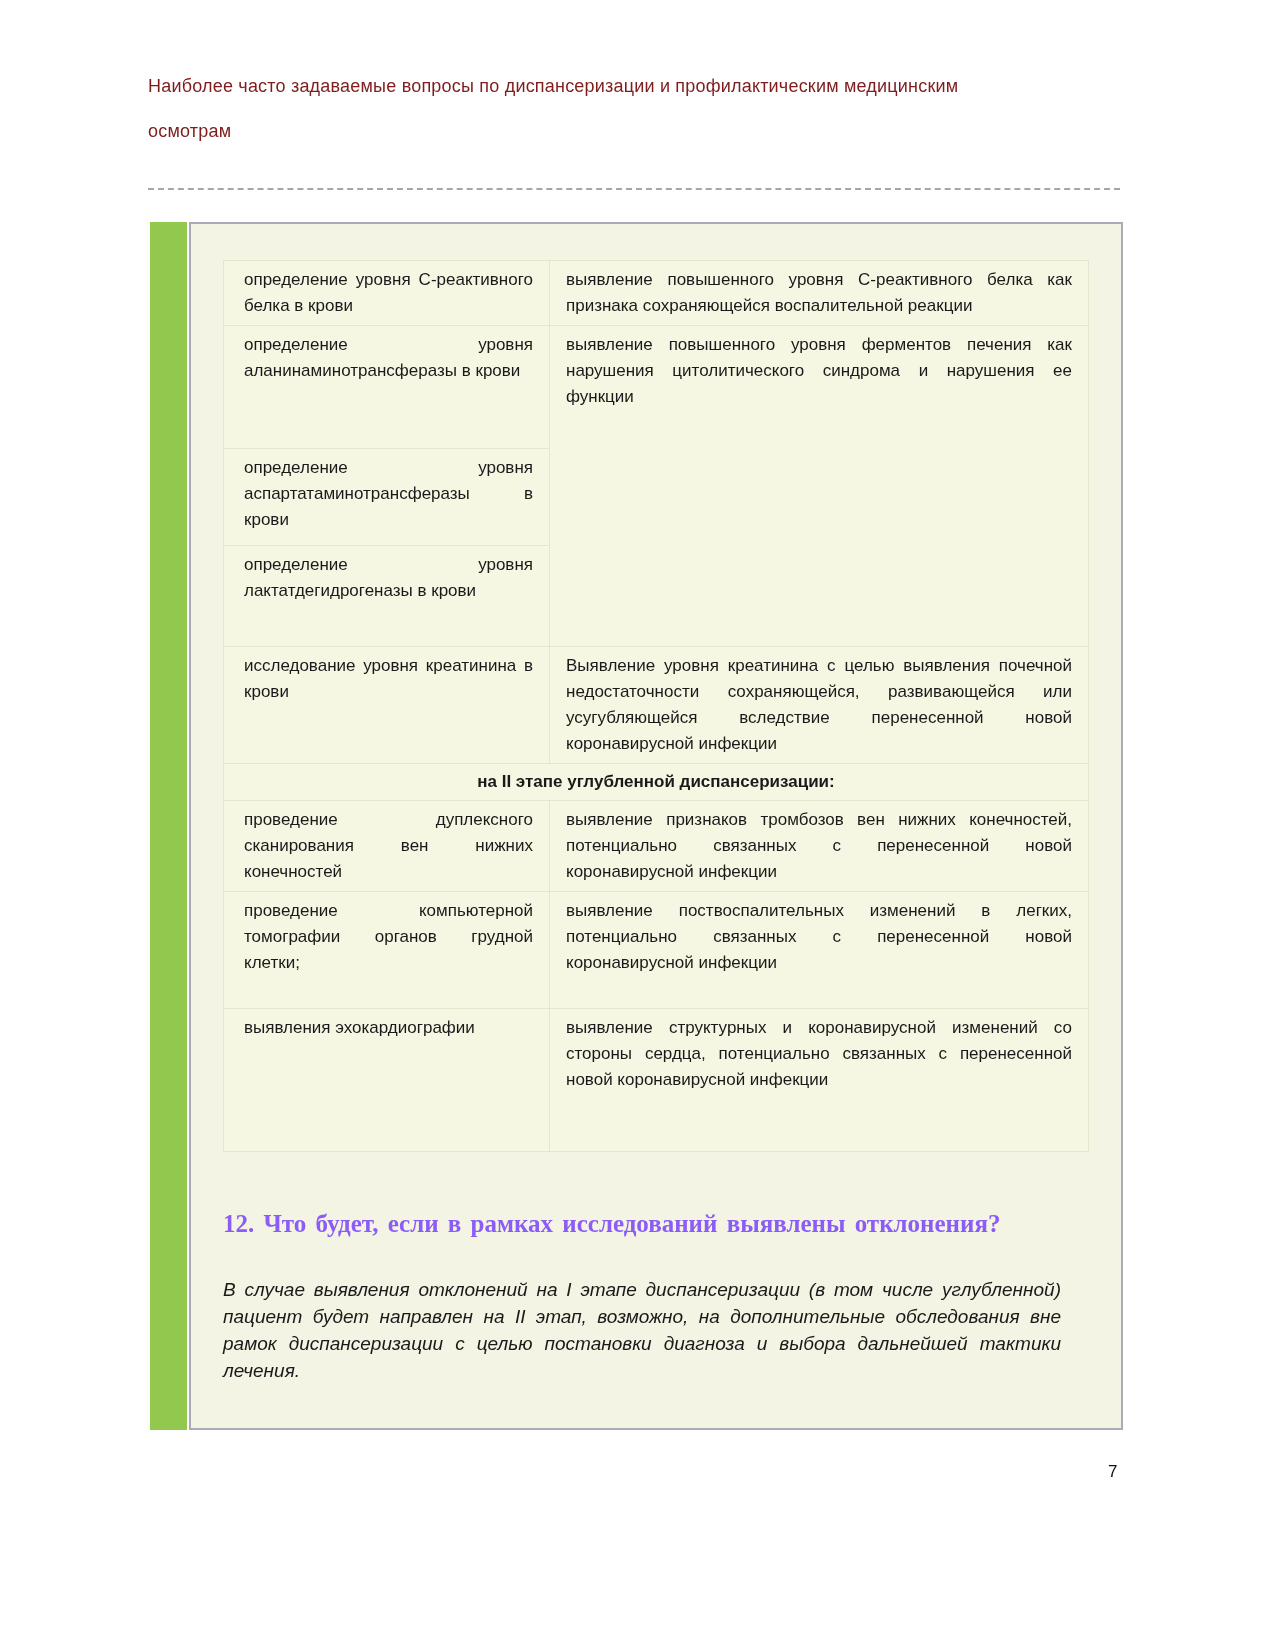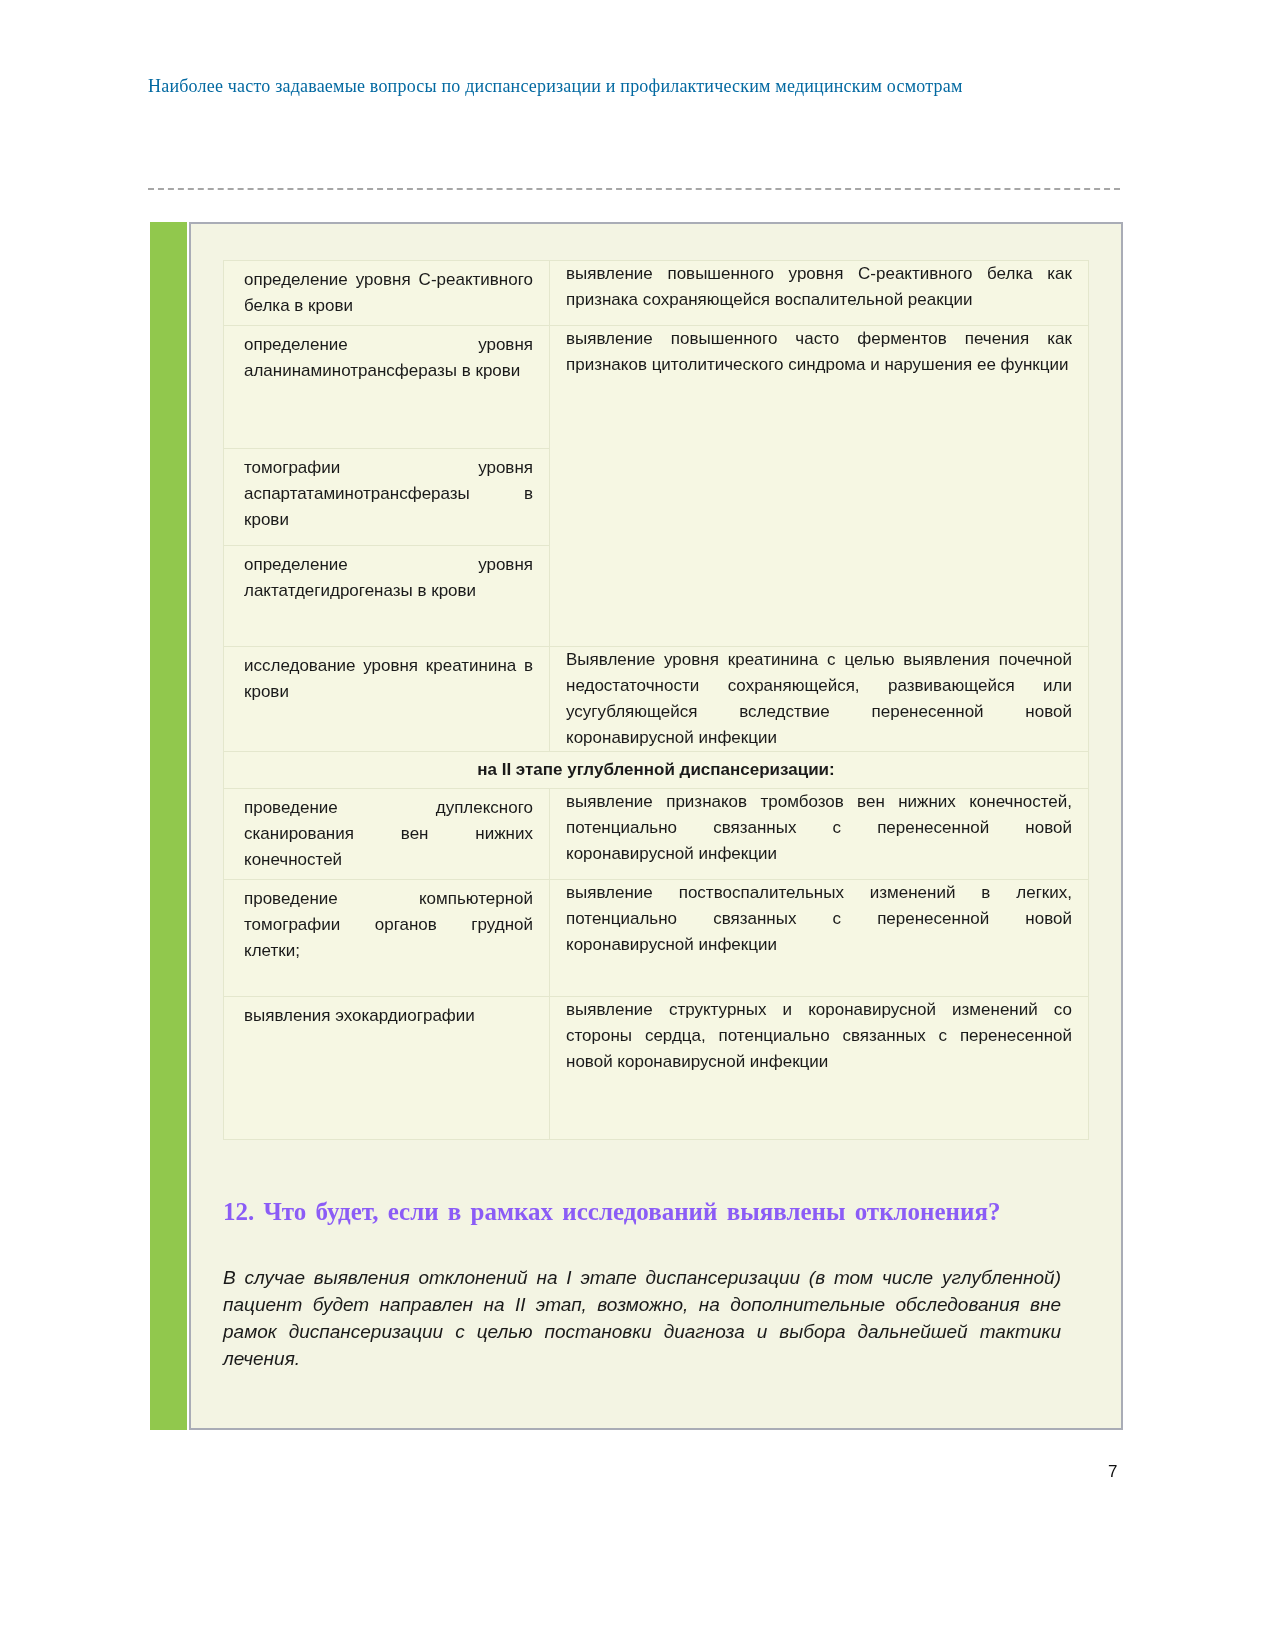--- a/index.html
+++ b/index.html
@@ -3,21 +3,21 @@
 <meta charset="utf-8">
 <style>
   html,body{margin:0;padding:0;}
   body{
     width:1275px;height:1650px;position:relative;background:#ffffff;
     font-family:"Liberation Sans", sans-serif;color:#1a1a1a;
   }
   
   .doc-header{
     position:absolute;left:148px;top:64px;width:880px;
-    color:#0369a1;font-size:18px;line-height:45px;letter-spacing:.2px;font-family:Liberation Serif, serif;
+    color:#7f1d1d;font-size:18px;line-height:45px;letter-spacing:.2px;
   }
   
   .divider{
     position:absolute;left:148px;top:188px;width:972px;height:0;
     border-top:2px dashed #a6a6a6;
   }
   
   .accent-bar{
     position:absolute;left:150px;top:222px;width:37px;height:1208px;
     background:#91c84d;
@@ -34,21 +34,21 @@
     margin:36px 4px 0 32px;width:865px;
     background:#f6f7e3;
     font-size:17px;line-height:26px;
   }
   table.exams col.c1{width:326px;}
   table.exams col.c2{width:539px;}
   table.exams td{
     border:1px solid #e4e7cd;vertical-align:top;
     padding:6px 16px 6px 20px;text-align:justify;
   }
-  table.exams td.right{padding:0 16px;}
+  table.exams td.right{padding:6px 16px;}
   tr.r2 td{height:110px;}
   tr.r3 td{height:84px;}
   tr.r4 td{height:88px;}
   tr.r7 td{height:104px;}
   tr.r8 td{height:130px;}
   tr.section td{
     font-weight:bold;text-align:center;padding:5px 10px;height:auto;
   }
   
   .question-heading{
@@ -84,24 +84,24 @@
         <col class="c1">
         <col class="c2">
       </colgroup>
     <tbody>
       <tr class="r1">
         <td class="left">определение уровня С-реактивного белка в крови</td>
         <td class="right">выявление повышенного уровня С-реактивного белка как признака сохраняющейся воспалительной реакции</td>
       </tr>
       <tr class="r2">
         <td class="left">определение уровня аланинаминотрансферазы в крови</td>
-        <td class="right" rowspan="3">выявление повышенного часто ферментов печения как признаков цитолитического синдрома и нарушения ее функции</td>
+        <td class="right" rowspan="3">выявление повышенного уровня ферментов печения как нарушения цитолитического синдрома и нарушения ее функции</td>
       </tr>
       <tr class="r3">
-        <td class="left">томографии уровня аспартатаминотрансферазы в крови</td>
+        <td class="left">определение уровня аспартатаминотрансферазы в крови</td>
       </tr>
       <tr class="r4">
         <td class="left">определение уровня лактатдегидрогеназы в крови</td>
       </tr>
       <tr class="r5">
         <td class="left">исследование уровня креатинина в крови</td>
         <td class="right">Выявление уровня креатинина с целью выявления почечной недостаточности сохраняющейся, развивающейся или усугубляющейся вследствие перенесенной новой коронавирусной инфекции</td>
       </tr>
       <tr class="section">
         <td colspan="2">на II этапе углубленной диспансеризации:</td>

